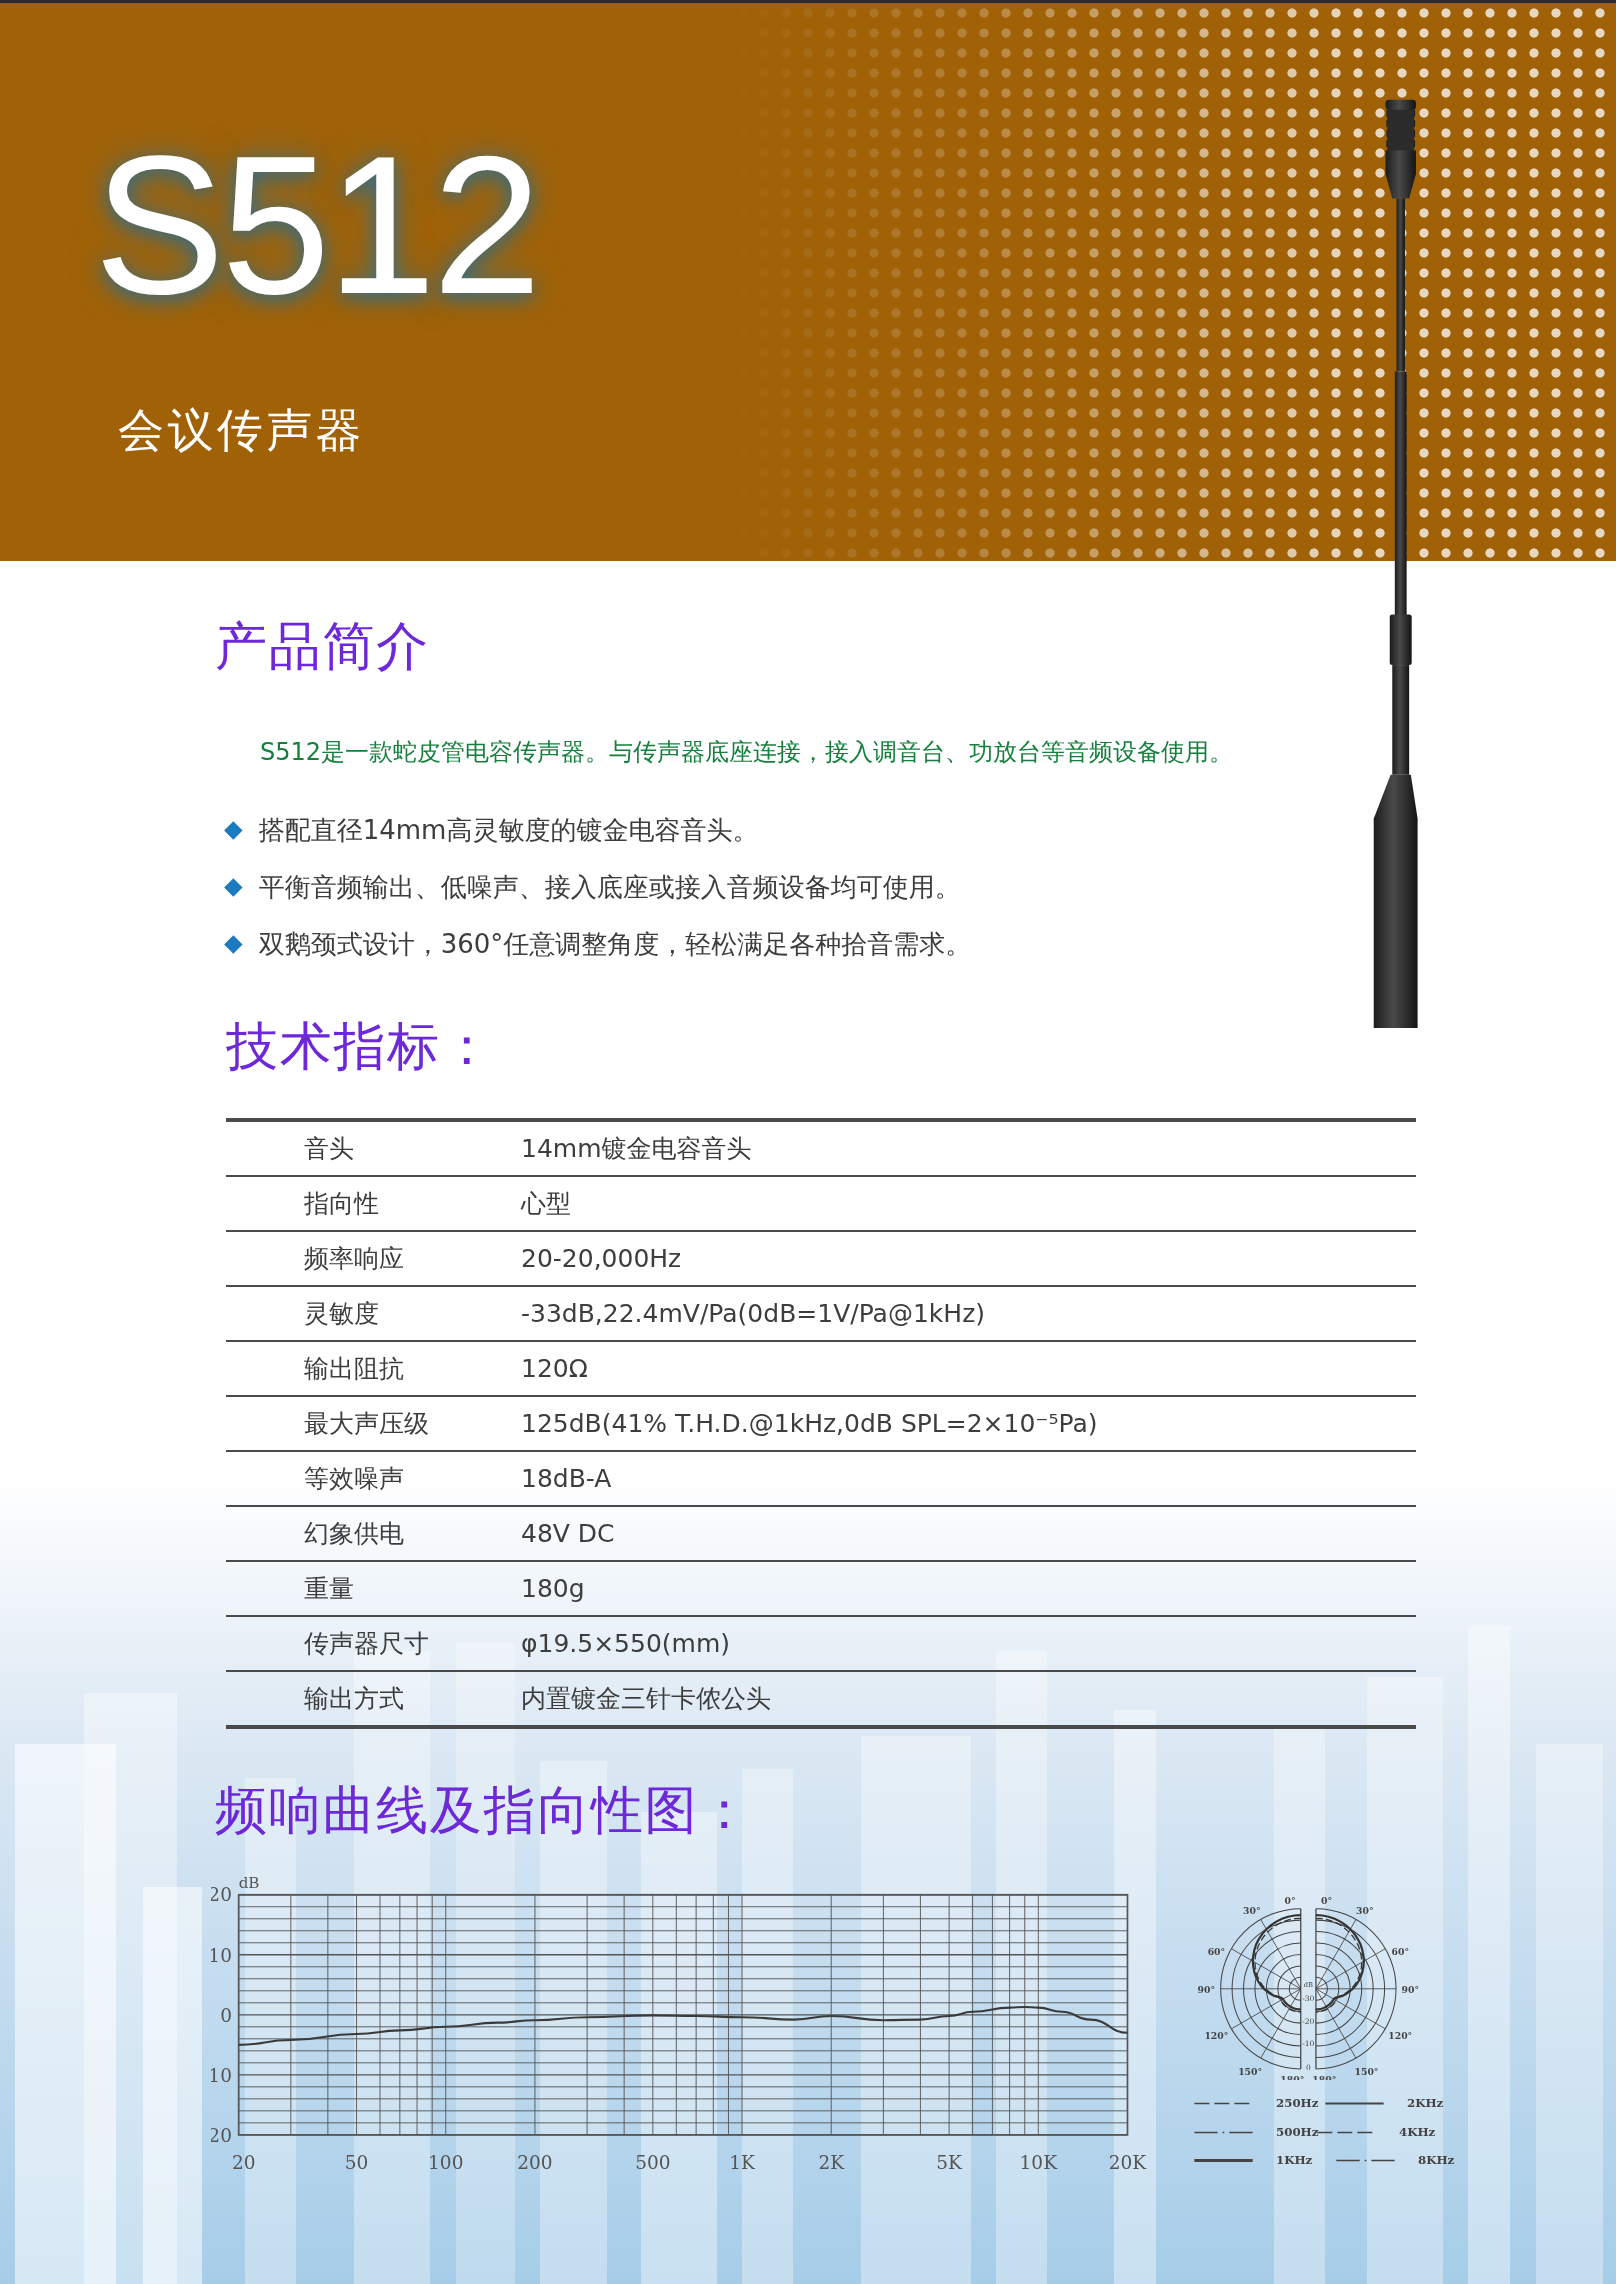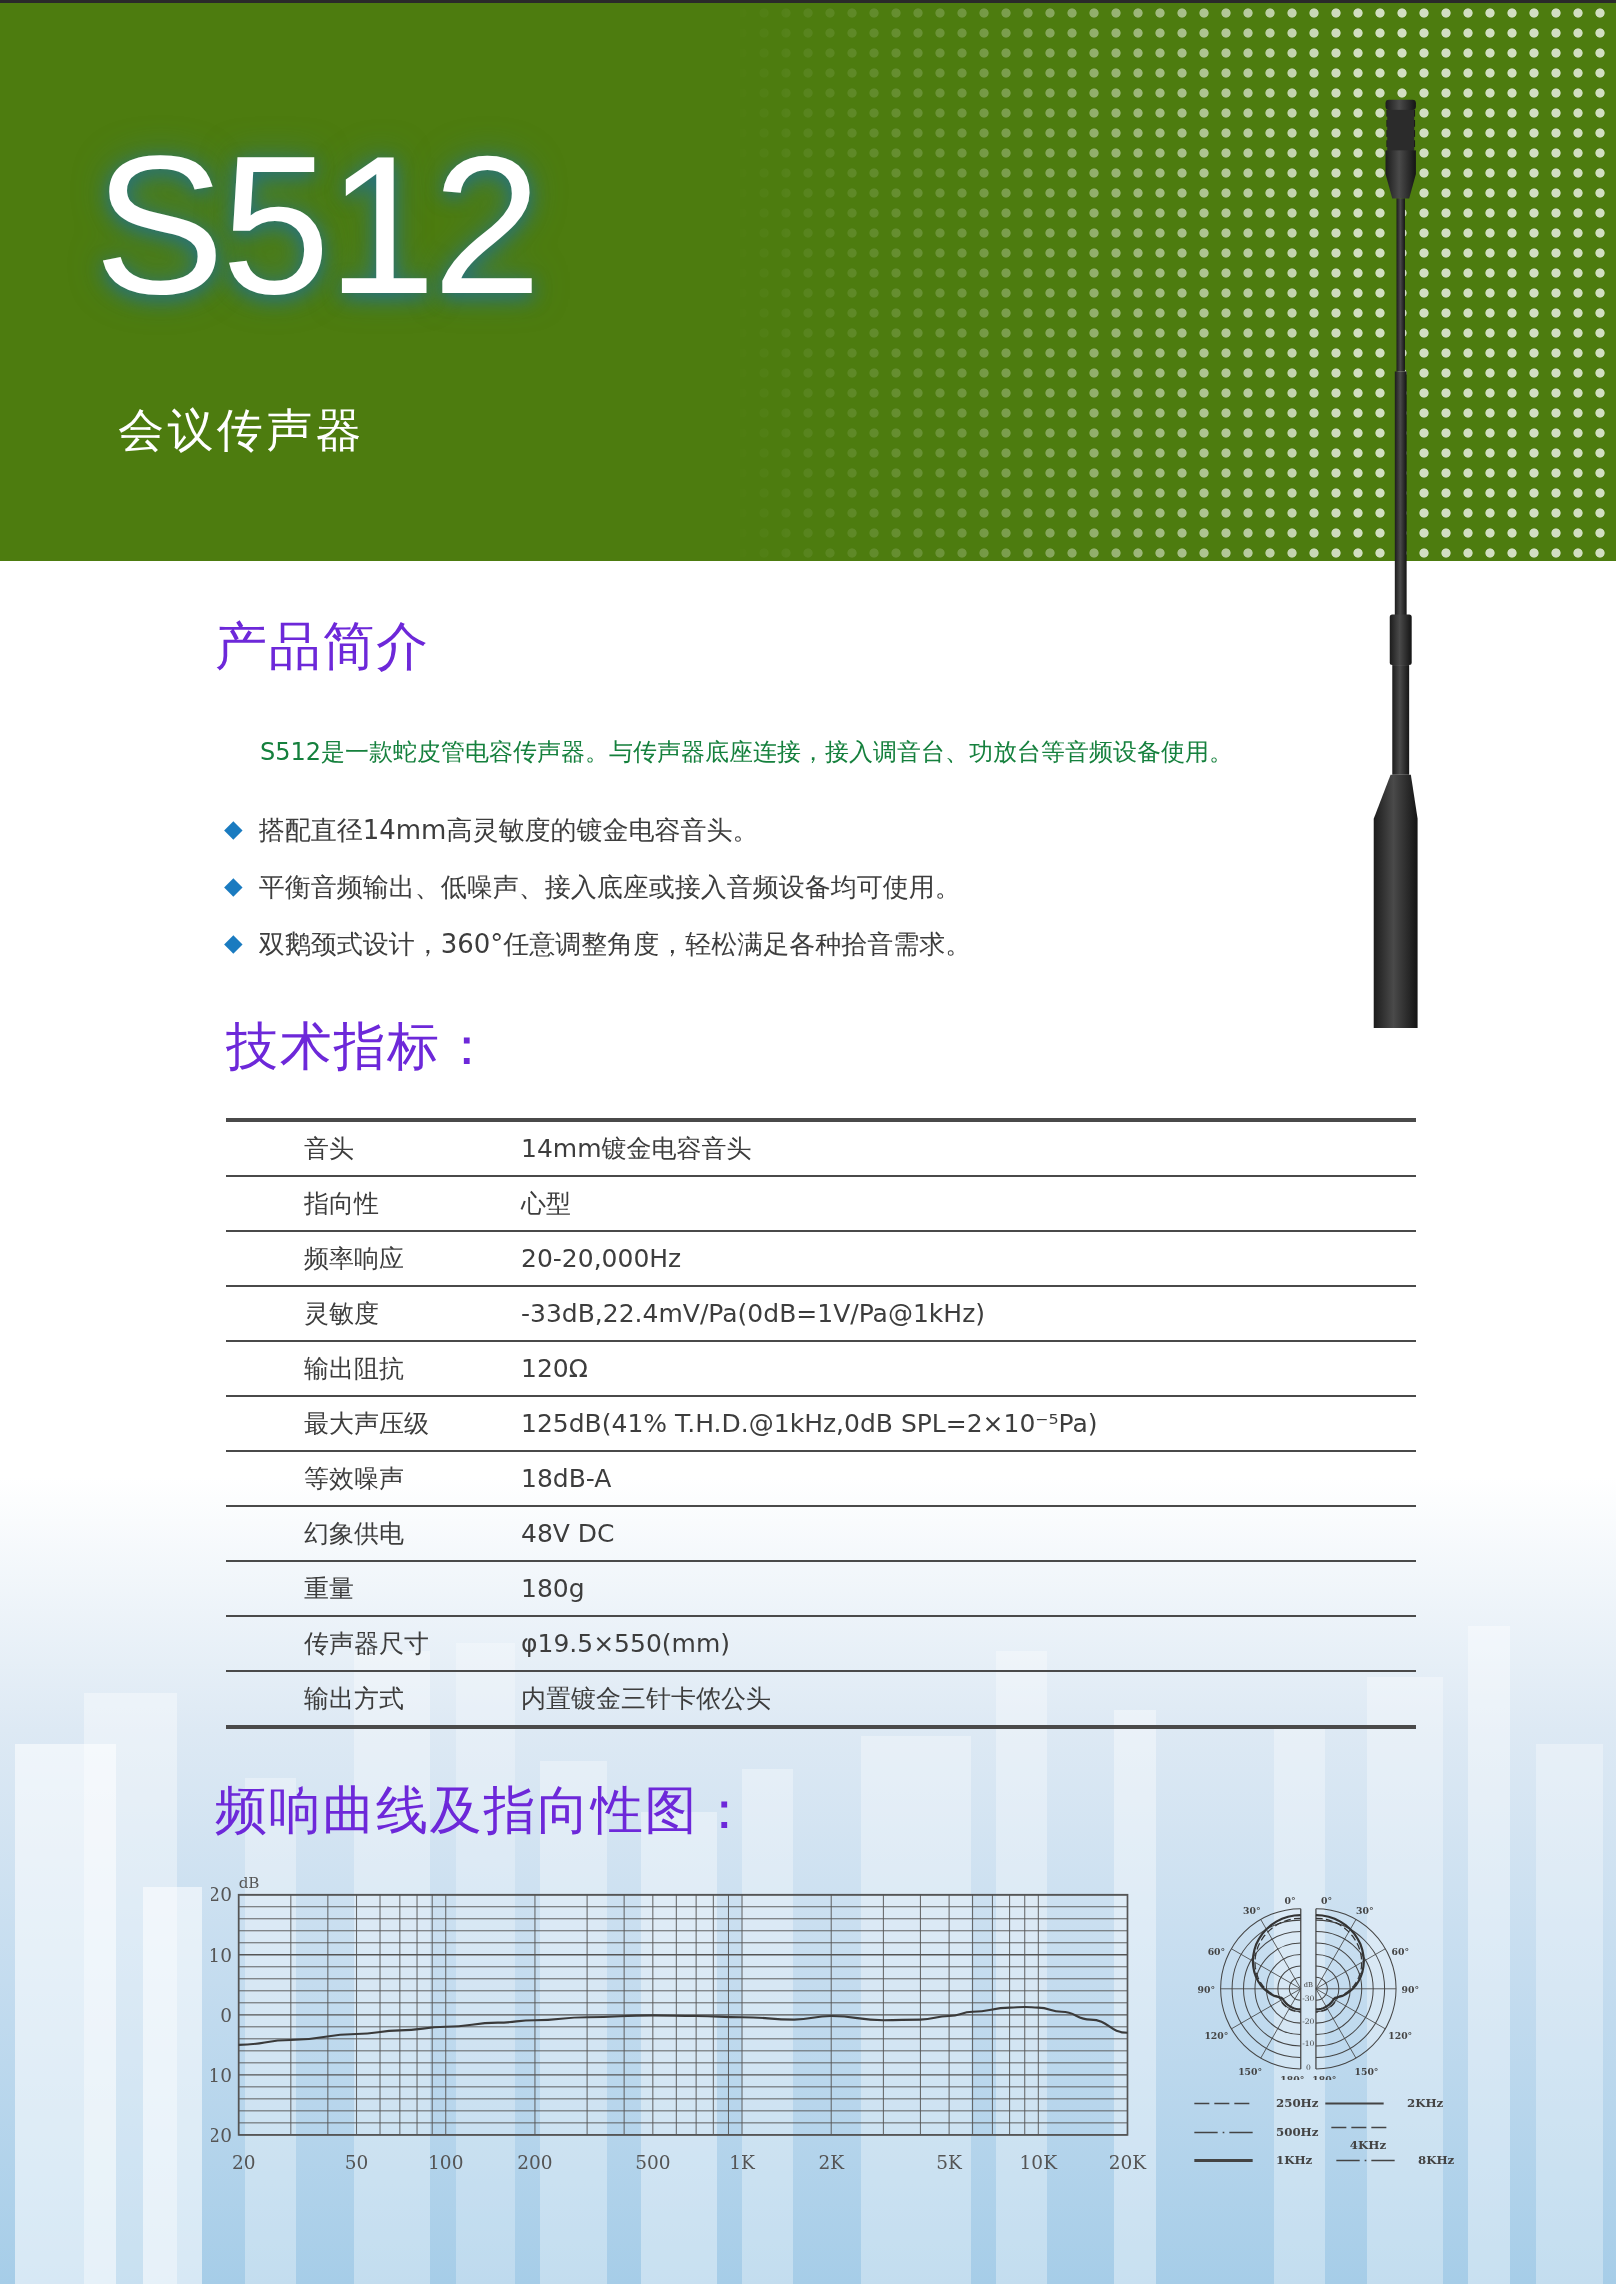--- a/index.html
+++ b/index.html
@@ -1,20 +1,20 @@
 <!DOCTYPE html>
 <html style="font-size:13.5px"><head>
 <meta charset="utf-8">
 <style>
   html,body{margin:0;padding:0;}
   body{width:1617px;height:2284px;position:relative;overflow:hidden;
        font-family:"DejaVu Sans","Liberation Sans",sans-serif;
        background:linear-gradient(180deg,#ffffff 0px,#ffffff 1477px,#dde9f4 1730px,#c4dcef 1983px,#a6cde8 2284px);}
   .topline{position:absolute;left:0;top:0;width:1617px;height:2.5px;background:#2a2a2a;}
-  .header{position:absolute;left:0;top:2.5px;width:1617px;height:558px;background:#4d7c0f;overflow:hidden;}
+  .header{position:absolute;left:0;top:2.5px;width:1617px;height:558px;background:#a16207;overflow:hidden;}
   .dots{position:absolute;right:0;top:0;width:886px;height:558px;
         background-image:radial-gradient(circle,rgba(255,255,255,0.75) 0 4.2px,transparent 5px);
         background-size:22px 20px;
         -webkit-mask-image:linear-gradient(90deg,transparent 0,rgba(0,0,0,0.25) 25%,#000 70%);
         mask-image:linear-gradient(90deg,transparent 0,rgba(0,0,0,0.25) 25%,#000 70%);}
   .model{position:absolute;left:94px;top:125px;font-family:"Liberation Sans","DejaVu Sans",sans-serif;
          font-size:196px;line-height:1;color:#fff;letter-spacing:-3.4px;
          text-shadow:0 5px 18.6px rgba(25,110,160,0.75),0 0 34px rgba(40,130,180,0.5);}
   .subtitle{position:absolute;left:118px;top:397px;font-size:46px;color:#fff;letter-spacing:3.4px;}
 
@@ -302,21 +302,21 @@
         <line x1="0" y1="3" x2="70" y2="3" stroke="#444" stroke-width="3.5"></line>
       </svg>
     <span>1KHz</span>
     </div>
   <div class="leg" style="left:131px;top:0;">
     <svg width="59" height="5" viewBox="0 0 70 6">
         <line x1="0" y1="3" x2="70" y2="3" stroke="#444" stroke-width="2.5"></line>
       </svg>
     <span>2KHz</span>
     </div>
-  <div class="leg" style="left:137px;top:29px;flex-direction:column;">
+  <div class="leg" style="left:123px;top:29px;">
     <svg width="59" height="5" viewBox="0 0 70 6">
         <line x1="0" y1="3" x2="70" y2="3" stroke="#444" stroke-width="2" stroke-dasharray="18,6"></line>
       </svg>
     <span>4KHz</span>
     </div>
   <div class="leg" style="left:142px;top:57px;">
     <svg width="59" height="5" viewBox="0 0 70 6">
         <line x1="0" y1="3" x2="70" y2="3" stroke="#444" stroke-width="2" stroke-dasharray="28,6,2,6"></line>
       </svg>
     <span>8KHz</span>

